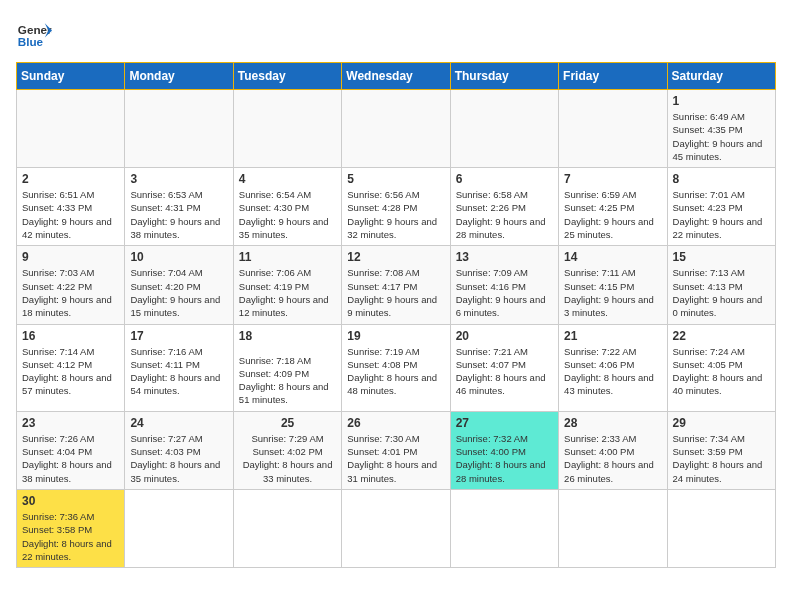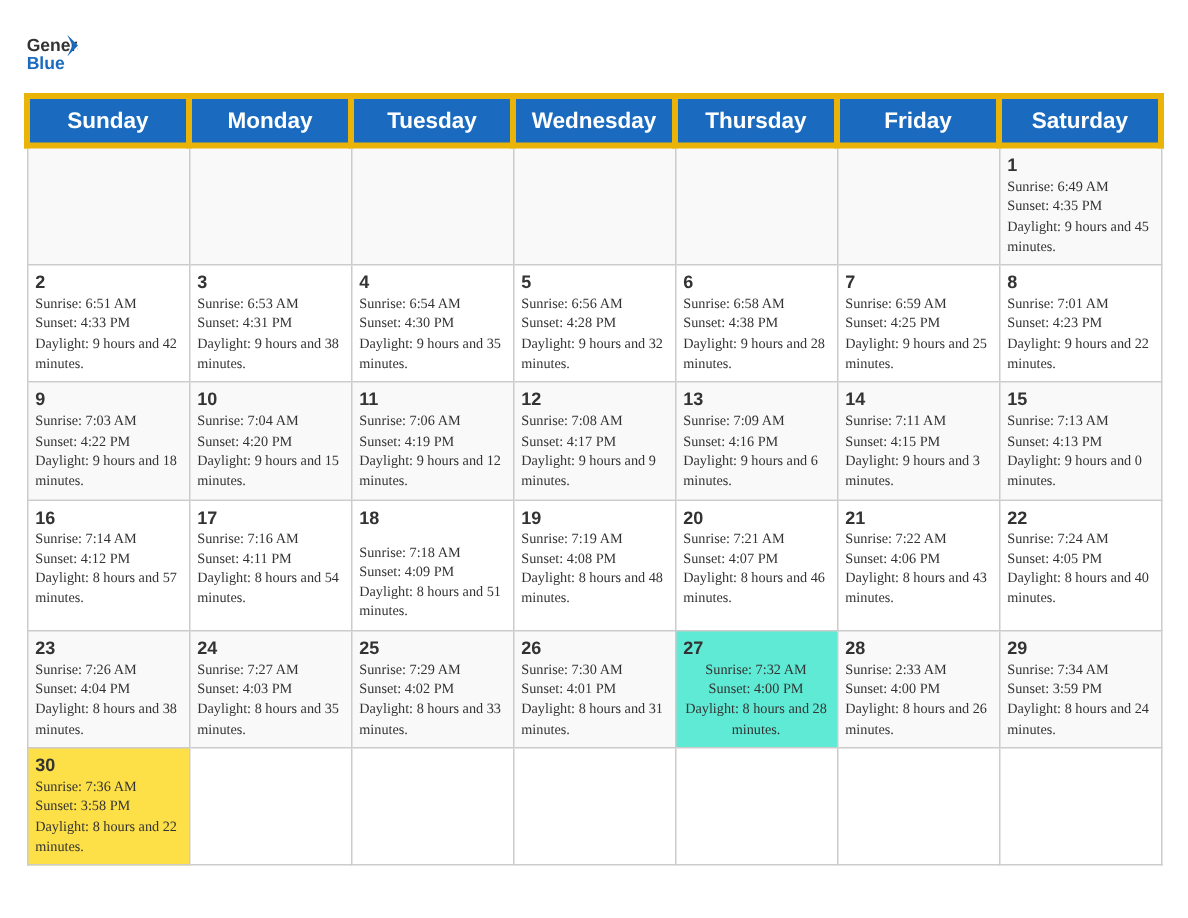--- a/index.html
+++ b/index.html
@@ -38,45 +38,44 @@
       color: #555;
     }
     .calendar {
       width: 100%;
       border-collapse: collapse;
       border: 1px solid #ccc;
     }
     .calendar th {
       background-color: #1a6bbf;
       color: #fff;
-      text-align: center;
-      font-size: 15px;
+      text-align: left;
+      font-size: 12px;
       padding: 6px 4px;
-      border: 4px solid #eab308;
+      border: 1px solid #eab308;
     }
     .calendar td {
       vertical-align: top;
       border: 1px solid #ccc;
       padding: 4px 5px;
       width: calc(100% / 7);
       min-height: 80px;
       font-size: 10px;
       color: #333;
     }
     .day-number {
       font-size: 12px;
       font-weight: bold;
       display: block;
       margin-bottom: 2px;
     }
     .day-info {
       font-size: 9.5px;
       line-height: 1.4;
       color: #333;
-      font-family: Liberation Serif, serif;
     }
     .empty-cell {
       background: #fff;
     }
     tr:nth-child(odd) td {
       background-color: #f9f9f9;
     }
     tr:nth-child(even) td {
       background-color: #ffffff;
     }
@@ -149,21 +148,21 @@
         </td>
         <td style="background-color: rgb(255, 255, 255);">
           <span class="day-number">5</span>
           <div class="day-info" style="white-space: pre-line;">Sunrise: 6:56 AM
 Sunset: 4:28 PM
 Daylight: 9 hours and 32 minutes.</div>
         </td>
         <td style="background-color: rgb(255, 255, 255);">
           <span class="day-number">6</span>
           <div class="day-info" style="white-space: pre-line;">Sunrise: 6:58 AM
-Sunset: 4:38 PM
+Sunset: 2:26 PM
 Daylight: 9 hours and 28 minutes.</div>
         </td>
         <td style="background-color: rgb(255, 255, 255);">
           <span class="day-number">7</span>
           <div class="day-info" style="white-space: pre-line;">Sunrise: 6:59 AM
 Sunset: 4:25 PM
 Daylight: 9 hours and 25 minutes.</div>
         </td>
         <td style="background-color: rgb(255, 255, 255);">
           <span class="day-number">8</span>
@@ -266,35 +265,35 @@
           <div class="day-info" style="white-space: pre-line;">Sunrise: 7:26 AM
 Sunset: 4:04 PM
 Daylight: 8 hours and 38 minutes.</div>
         </td>
         <td style="background-color: rgb(249, 249, 249);">
           <span class="day-number">24</span>
           <div class="day-info" style="white-space: pre-line;">Sunrise: 7:27 AM
 Sunset: 4:03 PM
 Daylight: 8 hours and 35 minutes.</div>
         </td>
-        <td style="background-color: rgb(249, 249, 249);">
+        <td style="background-color: rgb(249, 249, 249); text-align: center;">
           <span class="day-number">25</span>
           <div class="day-info" style="white-space: pre-line;">Sunrise: 7:29 AM
 Sunset: 4:02 PM
 Daylight: 8 hours and 33 minutes.</div>
         </td>
         <td style="background-color: rgb(249, 249, 249);">
           <span class="day-number">26</span>
           <div class="day-info" style="white-space: pre-line;">Sunrise: 7:30 AM
 Sunset: 4:01 PM
 Daylight: 8 hours and 31 minutes.</div>
         </td>
         <td style="background-color: #5eead4;">
           <span class="day-number">27</span>
-          <div class="day-info" style="white-space: pre-line; text-align: center;">Sunrise: 7:32 AM
+          <div class="day-info" style="white-space: pre-line;">Sunrise: 7:32 AM
 Sunset: 4:00 PM
 Daylight: 8 hours and 28 minutes.</div>
         </td>
         <td style="background-color: rgb(249, 249, 249);">
           <span class="day-number">28</span>
           <div class="day-info" style="white-space: pre-line;">Sunrise: 2:33 AM
 Sunset: 4:00 PM
 Daylight: 8 hours and 26 minutes.</div>
         </td>
         <td style="background-color: rgb(249, 249, 249);">

